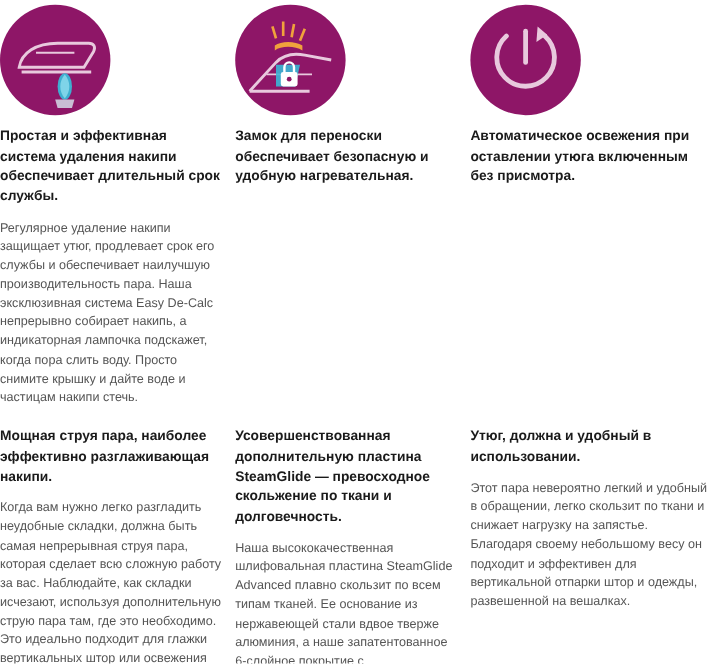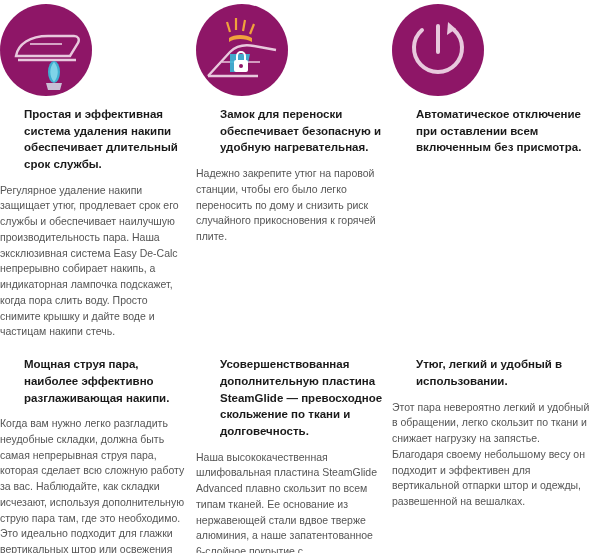--- a/index.html
+++ b/index.html
@@ -37,21 +37,20 @@
     position: relative;
     flex: 0 0 auto;
   }
   .circle svg { display: block; }
   .heading {
     font-size: 11.5px;
     font-weight: bold;
     color: #1a1a1a;
     line-height: 1.45;
     margin: 6px 0 10px 0;
-    padding-left: 24px;
   }
   .body {
     font-size: 10.5px;
     line-height: 1.5;
     color: #555555;
     margin: 0;
   }
   .row2 .cell { padding-top: 4px; }
   .row2 .heading { margin-top: 0; }
   .spacer { height: 12px; }
@@ -93,50 +92,49 @@
             <path d="M40 26 L40 14"></path>
             <path d="M47 27 L49 16"></path>
             <path d="M54 30 L58 20"></path>
             <path d="M34 28 L31 18"></path>
           </g>
           <path d="M33 34 C38 30 50 30 56 34 L56 38 C50 34 38 34 33 38 Z" fill="#f0a23c"></path>
         </svg>
       </div>
     </div>
     <div class="heading">Замок для переноски обеспечивает безопасную и удобную нагревательная.</div>
-    <p class="body">Надежно закрепите утюг на паровой станции, чтобы его было легко переносить по дому и снизить риск случайного прикосновения к горячей плите.</p>
   </div>
 
   <div class="cell">
     <div class="icon-wrap">
       <div class="circle">
         <svg width="92" height="92" viewBox="0 0 92 92">
           <path d="M46 22 L46 48" stroke="#e8c9dd" stroke-width="4" stroke-linecap="round"></path>
           <path d="M62 26 A24 24 0 1 1 30 26" fill="none" stroke="#e8c9dd" stroke-width="4" stroke-linecap="round"></path>
           <path d="M56 18 L64 25 L55 31 Z" fill="#e8c9dd"></path>
         </svg>
       </div>
     </div>
-    <div class="heading">Автоматическое отключение при оставлении всем включенным без присмотра.</div>
+    <div class="heading">Автоматическое освежения при оставлении утюга включенным без присмотра.</div>
   </div>
 
 </div>
 
 <div class="spacer"></div>
 
 <div class="grid row2">
 
   <div class="cell">
     <div class="heading">Мощная струя пара, наиболее эффективно разглаживающая накипи.</div>
     <p class="body">Когда вам нужно легко разгладить неудобные складки, должна быть самая непрерывная струя пара, которая сделает всю сложную работу за вас. Наблюдайте, как складки исчезают, используя дополнительную струю пара там, где это необходимо. Это идеально подходит для глажки вертикальных штор или освежения висящей одежды.</p>
   </div>
 
   <div class="cell">
     <div class="heading">Усовершенствованная дополнительную пластина SteamGlide — превосходное скольжение по ткани и долговечность.</div>
     <p class="body">Наша высококачественная шлифовальная пластина SteamGlide Advanced плавно скользит по всем типам тканей. Ее основание из нержавеющей стали вдвое тверже алюминия, а наше запатентованное 6-слойное покрытие с усовершенствованным титановым слоем обеспечивает легкое скольжение по любой ткани для максимально быстрого результата.</p>
   </div>
 
   <div class="cell">
-    <div class="heading">Утюг, легкий и удобный в использовании.</div>
+    <div class="heading">Утюг, должна и удобный в использовании.</div>
     <p class="body">Этот пара невероятно легкий и удобный в обращении, легко скользит по ткани и снижает нагрузку на запястье. Благодаря своему небольшому весу он подходит и эффективен для вертикальной отпарки штор и одежды, развешенной на вешалках.</p>
   </div>
 
 </div>
 
 </body></html>

